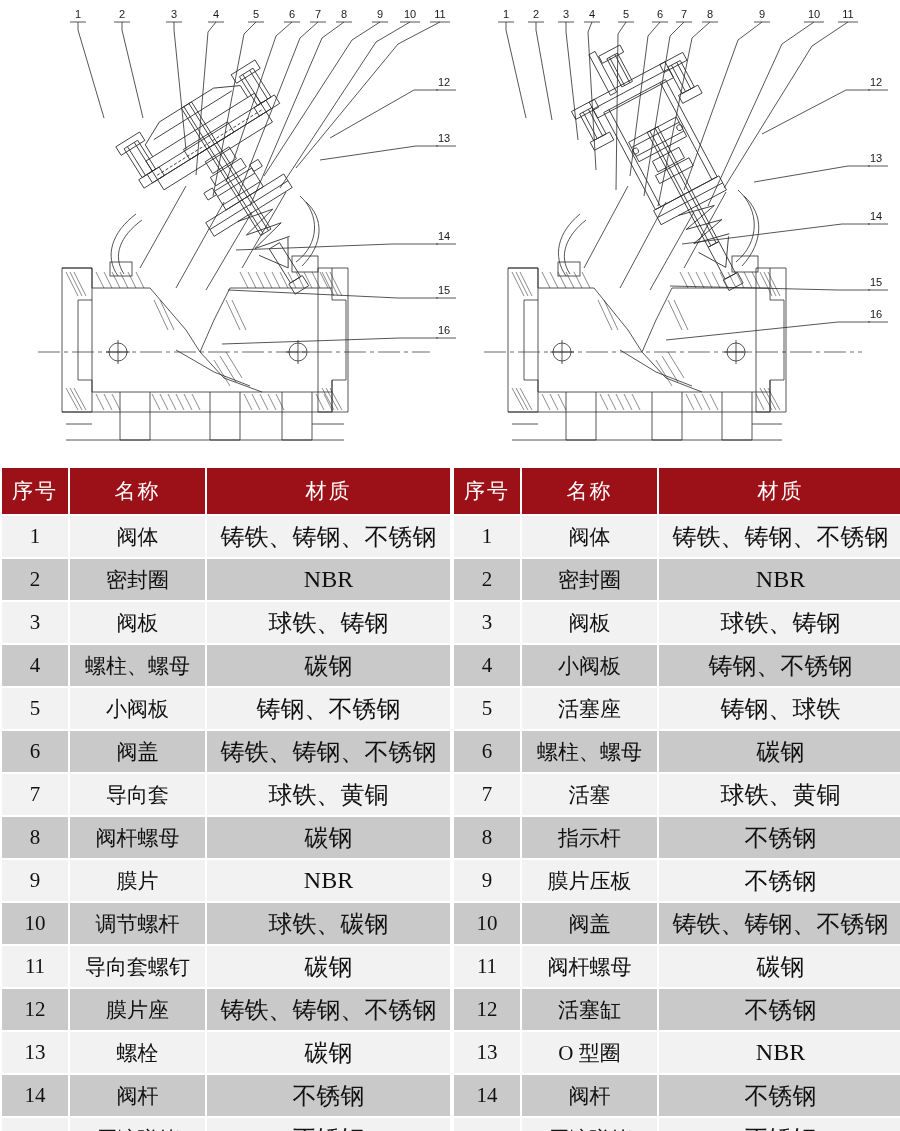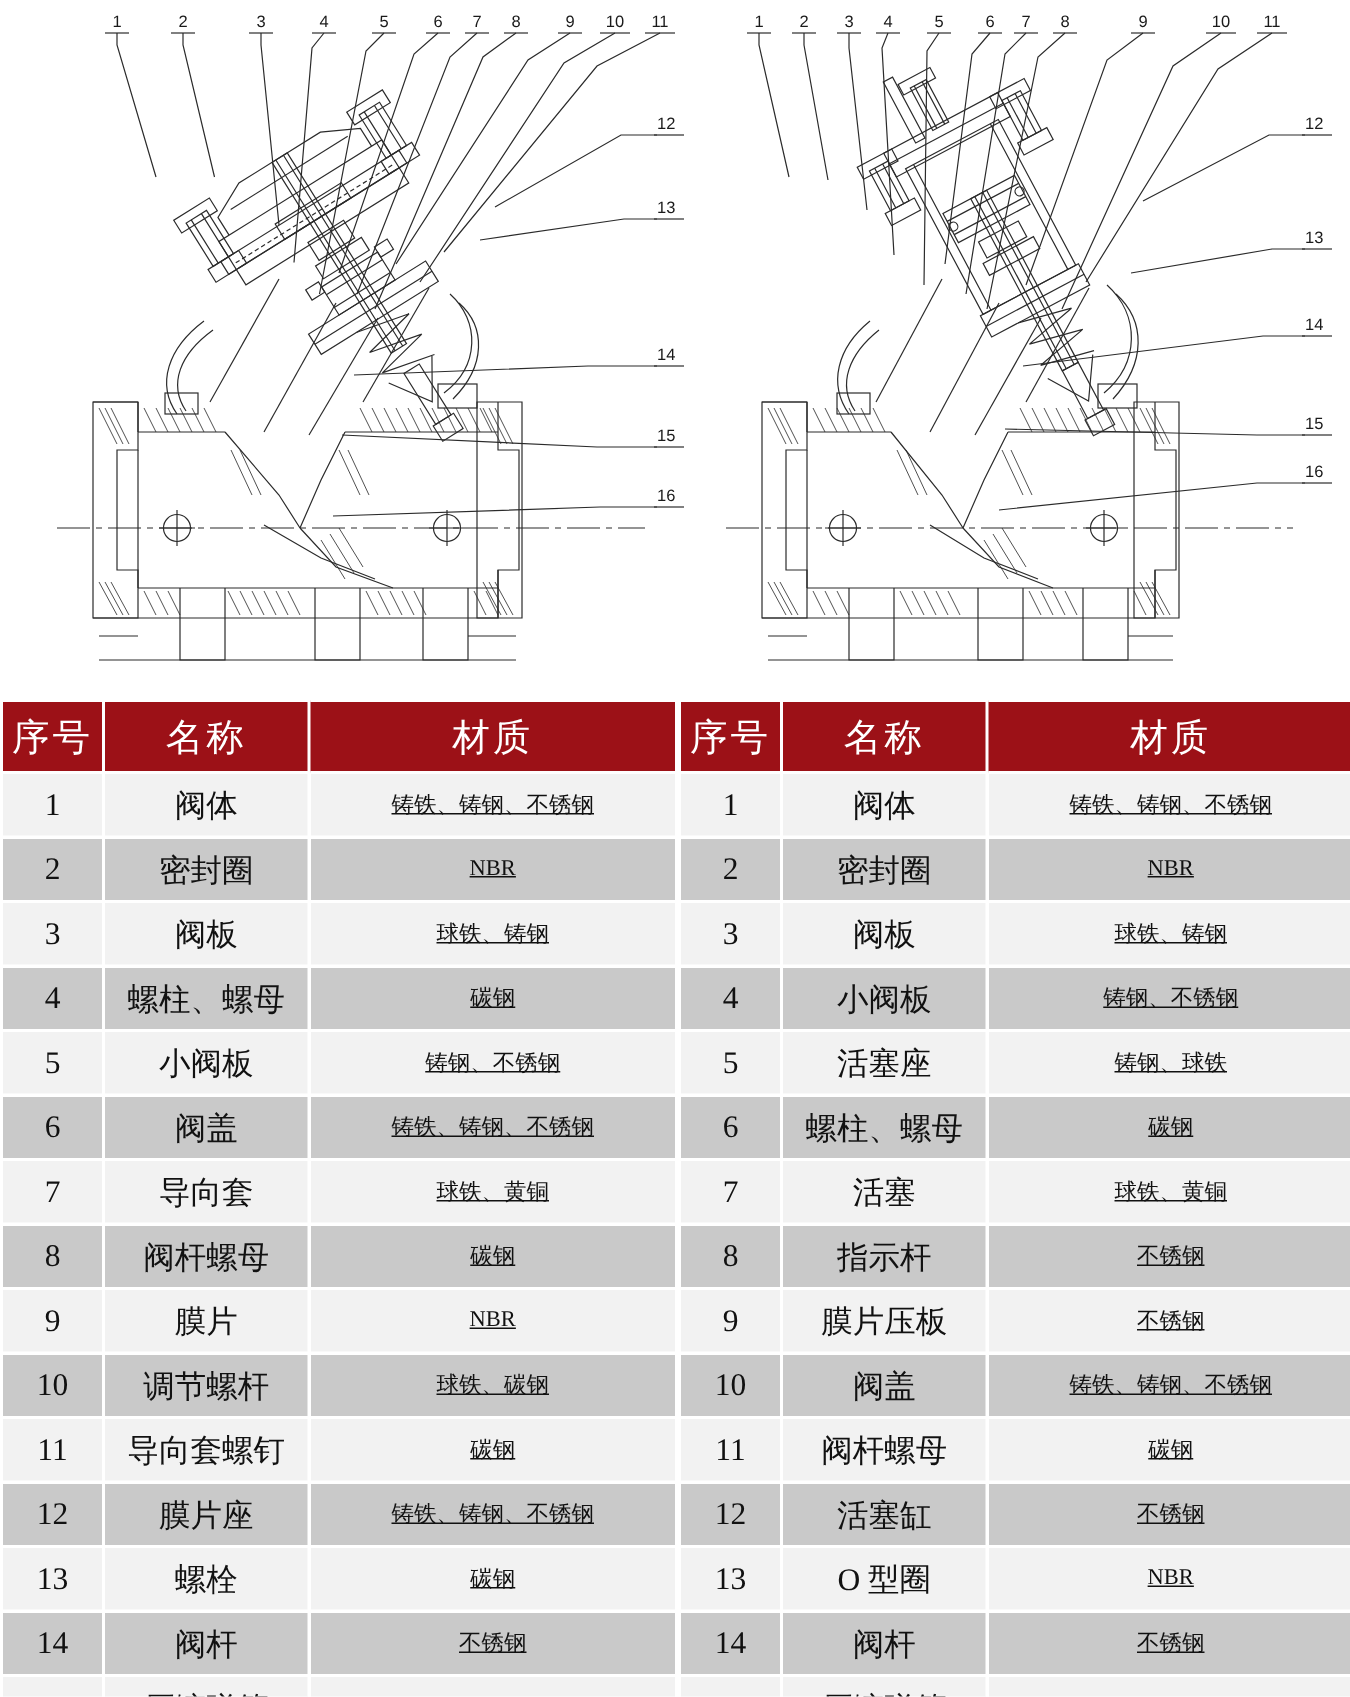--- a/index.html
+++ b/index.html
@@ -34,40 +34,40 @@
     border-collapse:collapse;
     table-layout:fixed;
   }
   .parts-table col.c-no{width:68px;}
   .parts-table col.c-name{width:137px;}
   .parts-table col.c-mat{width:245px;}
 
   .parts-table th{
     background:#9c1117;
     color:#ffffff;
-    font-size:25px;
+    font-size:21px;
     font-weight:normal;
     height:44px;
     text-align:center;
     border:2px solid #ffffff;
     letter-spacing:2px;
   }
   .parts-table td{
     height:39px;
     text-align:center;
     font-size:21px;
     color:#111111;
     border:2px solid #ffffff;
     white-space:nowrap;
     overflow:hidden;
   }
   .parts-table tr.odd td{background:#f2f2f2;}
   .parts-table tr.even td{background:#c9c9c9;}
   .parts-table td.col-no{font-family:"Liberation Serif","DejaVu Serif",serif;}
-  .parts-table td.col-mat{font-size:15px;text-decoration:underline;}
+  .parts-table td.col-mat{font-size:24px;}
 </style>
 </head>
 <body>
 
 <div id="page">
 
   <div id="drawings">
 
     <div class="drawing" id="drawing-left">
       <svg viewBox="0 0 470 462" preserveAspectRatio="none">

